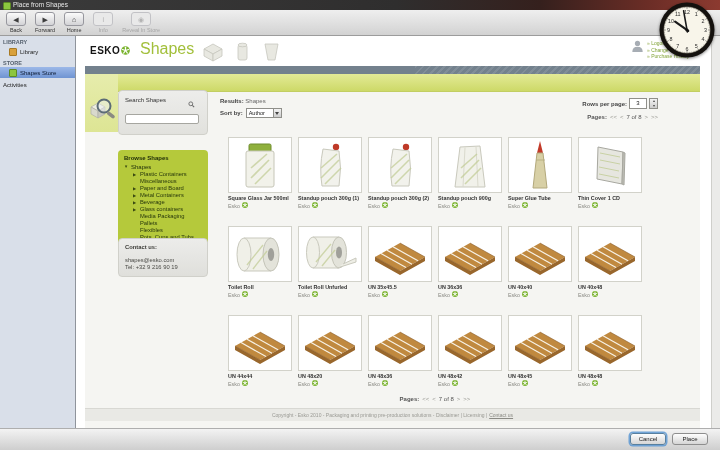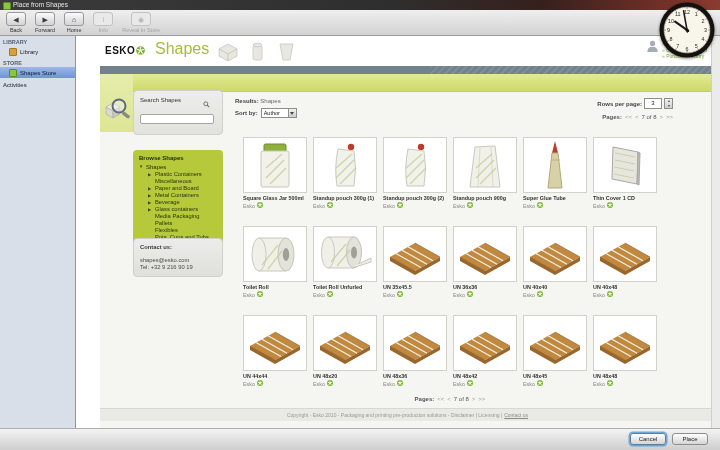--- a/index.html
+++ b/index.html
@@ -34,21 +34,21 @@
   .side-item{display:flex;align-items:center;gap:3px;padding:1.5px 2px 1.5px 9px;cursor:default;}
   .side-item.selected{background:linear-gradient(#9cb8e8,#6f94d2);color:#0d1a32;}
   .si-icon{width:6px;height:6px;border-radius:1px;flex:0 0 auto;}
   .si-icon.lib{background:#d9a13c;border:0.5px solid #a87a24;}
   .si-icon.store{background:#8cc63f;border:0.5px solid #5d8a24;}
   .side-item.plain{padding-left:3px;margin-top:2px;}
 
   
   .webview{position:absolute;left:76px;top:36px;width:635px;height:392px;background:#ffffff;overflow:hidden;}
   .right-strip{position:absolute;left:711px;top:36px;width:9px;height:392px;background:#ebebe9;border-left:1px solid #cfcfcb;box-sizing:border-box;}
-  .page{position:absolute;left:9px;top:0;width:615px;height:392px;margin-left:15px;}
+  .page{position:absolute;left:9px;top:0;width:615px;height:392px;}
 
   
   .page-header{position:absolute;left:0;top:0;width:615px;height:30px;background:#fff;}
   .logo{position:absolute;left:5px;top:9px;font-size:10px;font-weight:bold;letter-spacing:0.5px;color:#141414;display:flex;align-items:center;gap:1px;}
   .page-title{position:absolute;left:55px;top:4px;font-size:16px;color:#a2bf3a;}
   .header-shapes{position:absolute;left:115px;top:2px;display:flex;gap:3px;}
   .account{position:absolute;right:8px;top:4px;display:flex;gap:3px;align-items:flex-start;}
   .acc-links{display:flex;flex-direction:column;font-size:5px;line-height:6.5px;color:#7fa234;}
   .acc-link{cursor:pointer;white-space:nowrap;}
   .acc-link::before{content:"» ";color:#9fb45e;}

